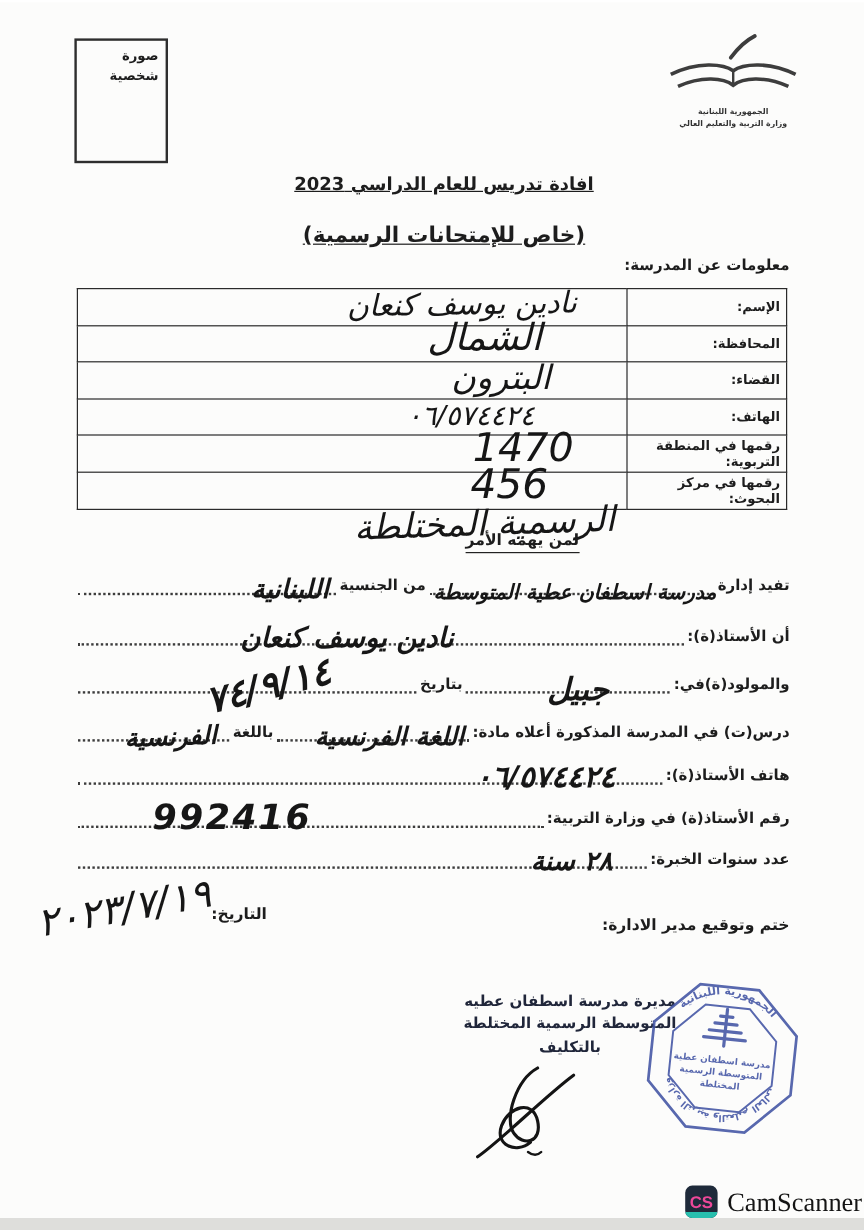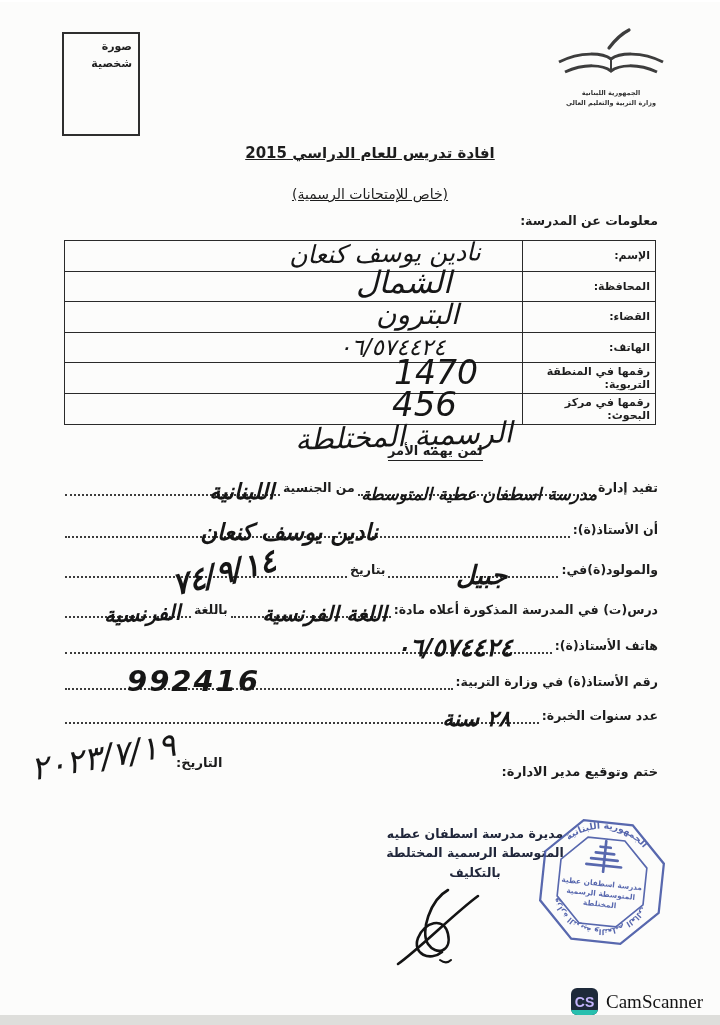--- a/index.html
+++ b/index.html
@@ -16,21 +16,21 @@
     border:2px solid #2e2e2e; direction:rtl; padding:5px 6px; }
   .photo-box span { display:block; font-size:11px; font-weight:bold; line-height:1.5; }
 
   
   .logo { position:absolute; left:545px; top:24px; width:132px; text-align:center; }
   .logo .ministry { font-size:6.5px; font-weight:bold; color:#333; direction:rtl; line-height:1.6; }
 
   
   .title-wrap { position:absolute; left:170px; top:142px; width:400px; text-align:center; direction:rtl; }
   .doc-title { font-size:15px; font-weight:bold; text-decoration:underline; }
-  .doc-subtitle { margin-top:24px; font-size:14px; font-weight:normal; text-decoration:underline; }
+  .doc-subtitle { margin-top:24px; font-size:18px; font-weight:bold; text-decoration:underline; }
   .school-info-heading { position:absolute; right:62px; top:211px; font-size:12.5px; font-weight:600; direction:rtl; }
 
   
   .tablewrap { position:absolute; left:64px; top:238px; width:592px; }
   table.info { width:100%; border-collapse:collapse; direction:rtl; table-layout:fixed; }
   table.info td { border:1.3px solid #2a2a2a; height:30.5px; vertical-align:middle; }
   td.t-label { width:133px; font-size:11px; font-weight:bold; padding:2px 5px; text-align:right; }
   td.t-value { }
 
   
@@ -54,24 +54,24 @@
   .stamp-label { position:absolute; right:62px; top:762px; font-size:13px; font-weight:bold; direction:rtl; }
   .principal { position:absolute; left:386px; top:822px; width:178px; text-align:center;
     direction:rtl; font-size:12.5px; font-weight:bold; color:#20263a; line-height:1.55; }
   .signature { position:absolute; left:388px; top:882px; }
   .stamp { position:absolute; left:528px; top:806px; width:148px; height:148px;
     transform:rotate(6deg); opacity:.88; }
 
   
   .camscanner { position:absolute; left:571px; top:986px; display:flex; align-items:center; }
   .cs-badge { position:relative; width:27px; height:27px; background:#1e2a3a; border-radius:6px;
-    color:#c4b5fd; font-weight:bold; font-size:14px; display:flex; align-items:center; justify-content:center;
+    color:#ec4899; font-weight:bold; font-size:14px; display:flex; align-items:center; justify-content:center;
     font-family:"Liberation Sans", sans-serif; overflow:hidden; }
   .cs-badge .teal { position:absolute; left:0; bottom:0; width:100%; height:5px; background:#27bfae; }
-  .cs-label { margin-left:8px; font-family:"Liberation Serif", serif; font-size:19px; color:#141414; }
+  .cs-label { margin-left:8px; font-family:"Liberation Serif", serif; font-size:22px; color:#141414; }
 
   .bottom-bar { position:absolute; left:0; top:1013px; width:720px; height:12px; background:#dededb; }
 </style>
 </head>
 <body>
 
 <div class="page">
 
   <div class="photo-box">
     <span>صورة</span>
@@ -85,21 +85,21 @@
       <path d="M16 46 C 36 37, 54 39, 62 45 C 70 39, 88 37, 108 46" stroke="#3d3d3d" stroke-width="3" fill="none"></path>
       <path d="M62 33 L62 45" stroke="#3d3d3d" stroke-width="2" fill="none"></path>
     </svg>
     <div class="ministry">
       <div>الجمهورية اللبنانية</div>
       <div>وزارة التربية والتعليم العالي</div>
     </div>
   </div>
 
   <div class="title-wrap">
-    <div class="doc-title">افادة تدريس  للعام الدراسي  2015</div>
+    <div class="doc-title">افادة تدريس  للعام الدراسي  2023</div>
     <div class="doc-subtitle">(خاص للإمتحانات الرسمية)</div>
   </div>
 
   <div class="school-info-heading">معلومات عن المدرسة:</div>
 
   <div class="tablewrap">
     <table class="info">
       <tbody>
           <tr>
         <td class="t-label">الإسم:</td>

